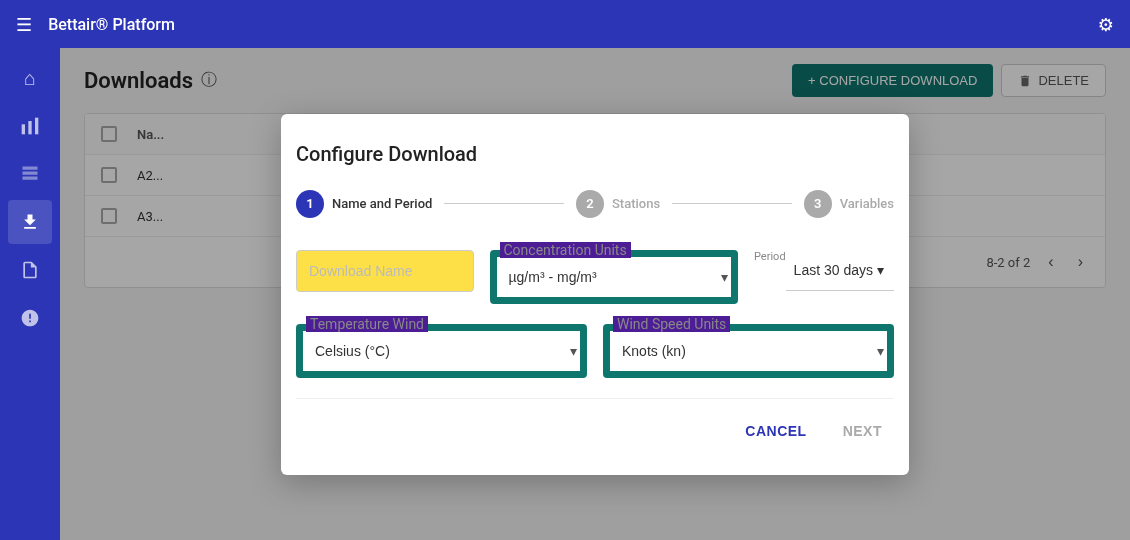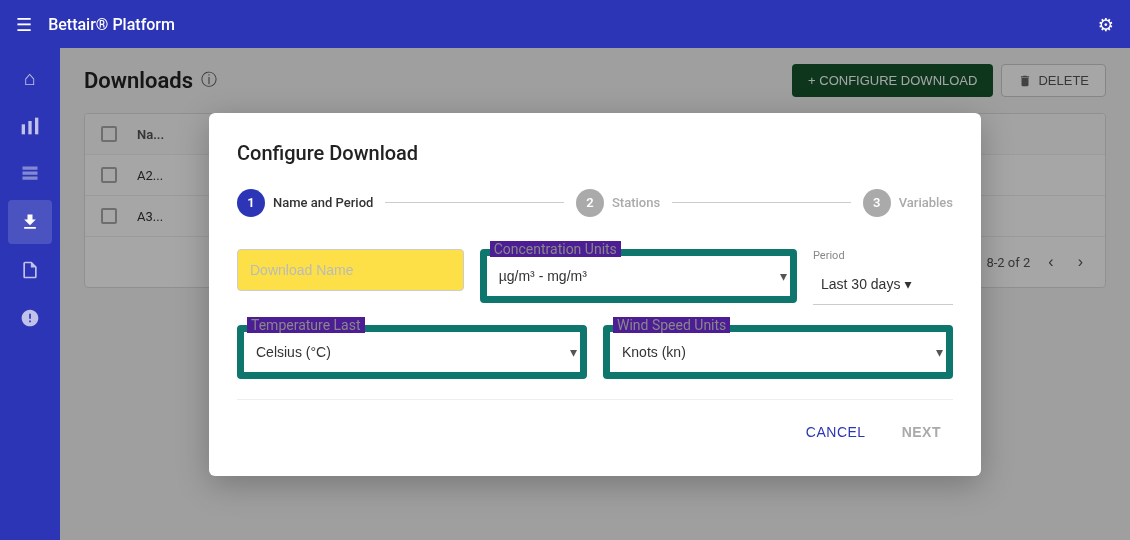--- a/index.html
+++ b/index.html
@@ -56,21 +56,21 @@
       align-items: center;
       justify-content: space-between;
       margin-bottom: 16px;
     }
     .page-title-row { display: flex; align-items: center; gap: 8px; }
     .page-title { font-size: 22px; font-weight: 600; color: #222; }
     .help-icon { color: #555; font-size: 16px; cursor: pointer; }
 
     .header-actions { display: flex; gap: 8px; }
     .btn-configure {
-      background: #14532d; color: #fff;
+      background: #0f766e; color: #fff;
       border: none; border-radius: 4px;
       padding: 8px 16px; font-size: 13px; font-weight: 500;
       cursor: pointer; display: flex; align-items: center; gap: 6px;
     }
     .btn-delete {
       background: #fff; color: #555;
       border: 1px solid #ccc; border-radius: 4px;
       padding: 8px 16px; font-size: 13px; font-weight: 500;
       cursor: pointer; display: flex; align-items: center; gap: 6px;
     }
@@ -126,22 +126,22 @@
       top: 0; left: 0; right: 0; bottom: 0;
       background: rgba(0,0,0,0.35);
       display: flex; align-items: center; justify-content: center;
       z-index: 10;
     }
 
     
     .dialog {
       background: #fff;
       border-radius: 6px;
-      width: 772px;
-      padding: 28px 28px;
+      width: 628px;
+      padding: 28px 15px;
       box-shadow: 0 8px 32px rgba(0,0,0,0.25);
     }
     .dialog-title {
       font-size: 20px; font-weight: 500; color: #222;
       margin-bottom: 24px;
     }
 
     
     .stepper {
       display: flex; align-items: center;
@@ -215,31 +215,31 @@
       display: flex; align-items: flex-start; gap: 4px;
       font-size: 14px; color: #333;
       cursor: pointer; padding: 12px 8px;
       border-bottom: 1px solid #ccc;
       width: 140px;
     }
     .period-label-float {
       font-size: 11px; color: #888; margin-bottom: 2px;
     }
     .period-wrapper {
-      display: flex; flex-direction: column;
+      display: flex; flex-direction: row;
     }
 
     
     .dialog-actions {
       display: flex; justify-content: flex-end;
       gap: 12px; margin-top: 8px;
     }
     .btn-cancel {
       background: none; border: none;
-      color: #2c35b5; font-size: 14px; font-weight: 400;
+      color: #2c35b5; font-size: 14px; font-weight: 700;
       cursor: pointer; padding: 8px 12px;
       text-transform: uppercase; letter-spacing: 0.5px;
     }
     .btn-next {
       background: none; border: none;
       color: #aaa; font-size: 14px; font-weight: 600;
       cursor: pointer; padding: 8px 12px;
       text-transform: uppercase; letter-spacing: 0.5px;
     }
     .divider { border: none; border-top: 1px solid #eee; margin: 16px 0; }
@@ -387,21 +387,21 @@
                 <span>Last 30 days</span>
                 <span>▾</span>
               </button>
             </div>
           </div>
         </div>
 
         <div class="form-row">
 
           <div class="form-field wide" style="position:relative;">
-            <span class="field-label">Temperature Last</span>
+            <span class="field-label">Temperature Wind</span>
             <div class="field-select-wrapper">
               <select class="field-select">
                 <option>Celsius (°C)</option>
                 <option>Fahrenheit (°F)</option>
                 <option>Kelvin (K)</option>
               </select>
               <span class="select-arrow">▾</span>
             </div>
           </div>
 

